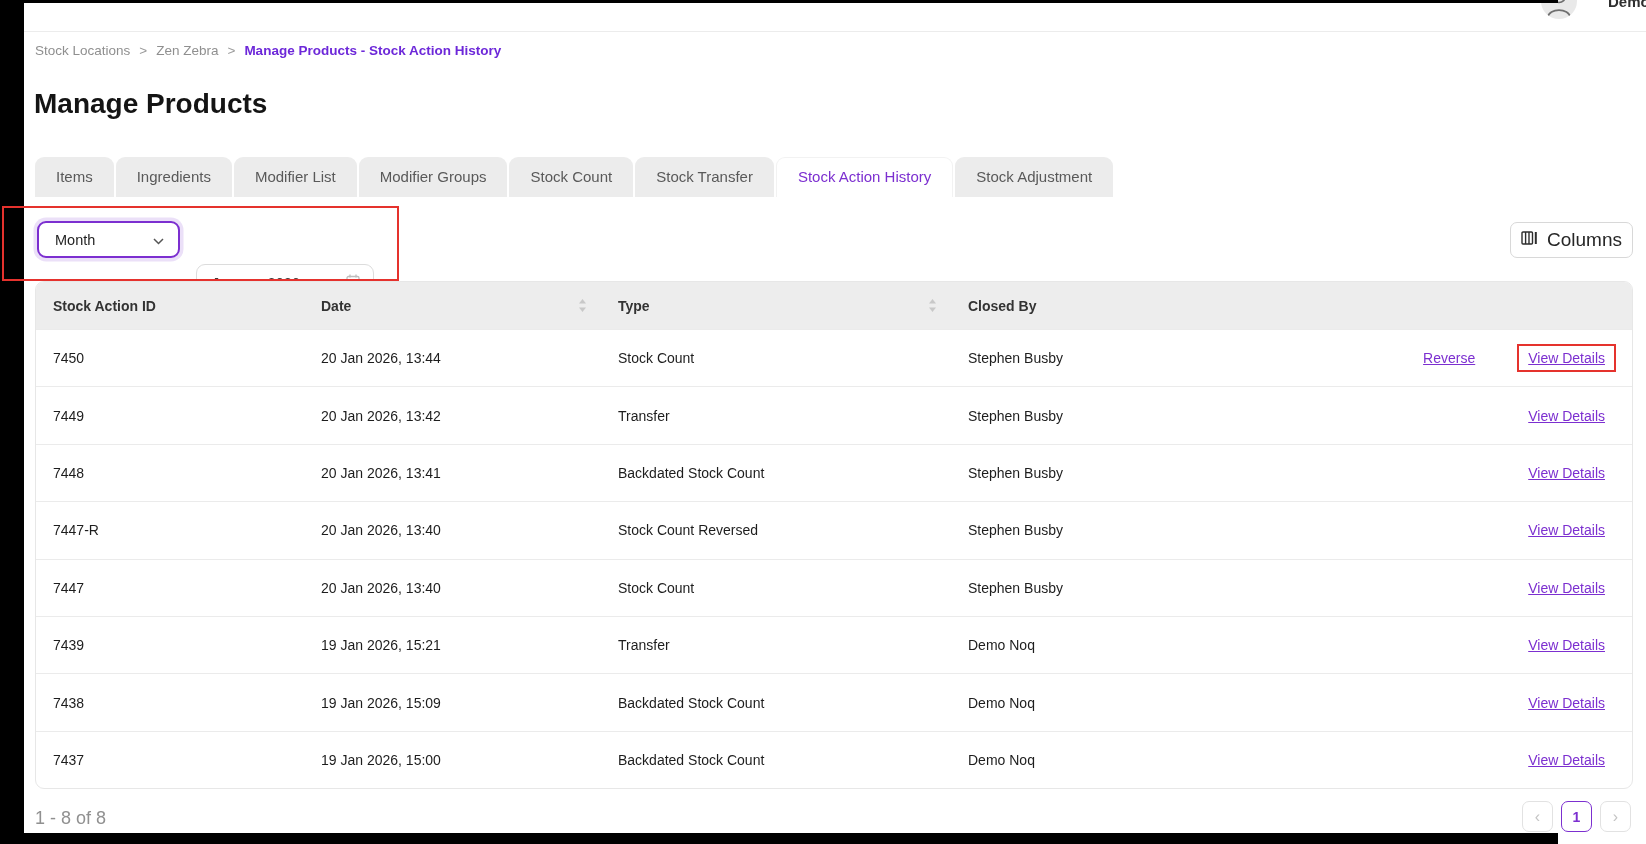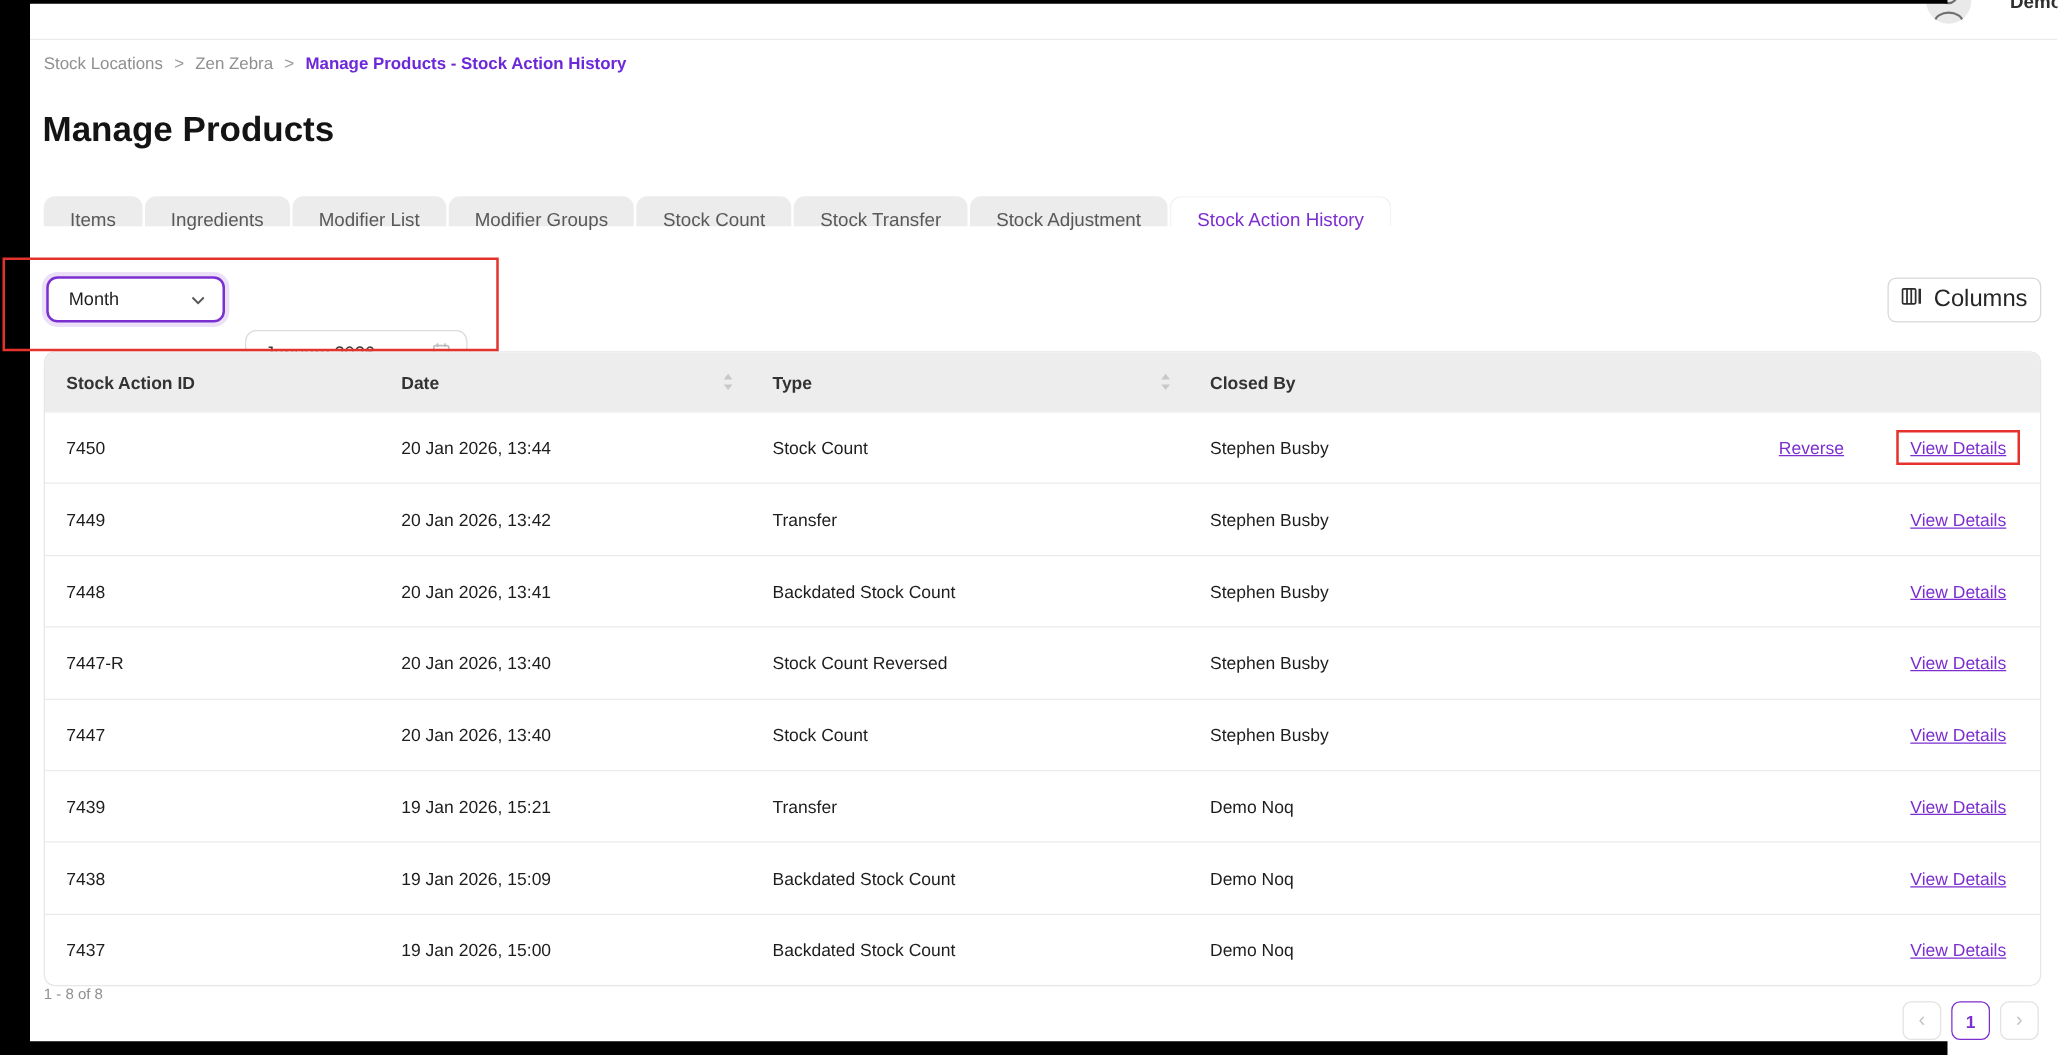--- a/index.html
+++ b/index.html
@@ -24,21 +24,21 @@
   .breadcrumb { position:absolute; left:35px; top:43px; display:flex; gap:9px; font-size:13.5px; color:#8f8f8f;justify-content:center; }
   .crumb { cursor:pointer; }
   .crumb.current { color:#6d28d9; font-weight:700; cursor:default; }
   .bc-sep { color:#9a9a9a; }
 
   
   .page-title { position:absolute; left:34px; top:88px; font-size:28px; font-weight:800; color:#141414; }
 
   
   .tabs { position:absolute; left:35px; top:157px; display:flex; gap:2px; }
-  .tab { height:24px; line-height:40px; padding:0 21px; background:#ececec; color:#595959;
+  .tab { height:40px; line-height:40px; padding:0 21px; background:#ececec; color:#595959;
          font-size:15px; border-radius:9px 9px 0 0; cursor:pointer; white-space:nowrap; }
   .tab.active { background:#fff; color:var(--accent); border:1px solid #f2f2f2; border-bottom:none; line-height:38px; font-weight:500; }
 
   
   .annotation-filters { position:absolute; left:2px; top:206px; width:397px; height:75px;
                         border:2px solid var(--annotation); z-index:6; pointer-events:none; }
   .red-box { display:inline-block; border:2px solid var(--annotation); padding:4px 9px; margin:-6px -11px -6px 0; }
 
   
   .period-select { position:absolute; left:37px; top:221px; width:143px; height:37px; background:#fff;
@@ -59,21 +59,21 @@
   .thead { background:#ededed; height:47px; font-size:14px; font-weight:700; color:#333; }
   .th { padding-left:17px; display:flex; align-items:center; justify-content:space-between; padding-right:14px; }
   .th.plain { justify-content:flex-start; }
   .sort { display:flex; flex-direction:column; align-items:center; }
   .trow { height:57.4px; border-top:1px solid #ebebeb; font-size:14px; color:#1d1d1d; }
   .cell { padding-left:17px; }
   .cell.actions { display:flex; justify-content:flex-end; align-items:center; gap:42px; padding-right:27px; padding-left:0; }
   .link { color:var(--accent); text-decoration:underline; cursor:pointer; white-space:nowrap; }
 
   
-  .page-summary { position:absolute; left:35px; top:788px; font-size:12px; color:#909090; }
+  .page-summary { position:absolute; left:35px; top:808px; font-size:18px; color:#909090; }
   .pager { position:absolute; left:1522px; top:801px; display:flex; gap:8px; }
   .pg { width:31px; height:31px; background:#fff; border:1px solid #e2e2e2; border-radius:7px;
         display:flex; align-items:center; justify-content:center; font-size:16px; color:#c4c4c4; cursor:pointer; }
   .pg.current { border:1.5px solid var(--accent); color:var(--accent); font-weight:600; font-size:14px; }
 </style>
 </head>
 <body>
 
 <div class="frame-top"></div>
 <div class="frame-left"></div>
@@ -102,22 +102,22 @@
 
 <h1 class="page-title">Manage Products</h1>
 
 <div class="tabs">
     <div class="tab">Items</div>
     <div class="tab">Ingredients</div>
     <div class="tab">Modifier List</div>
     <div class="tab">Modifier Groups</div>
     <div class="tab">Stock Count</div>
     <div class="tab">Stock Transfer</div>
+    <div class="tab active">Stock Action History</div>
     <div class="tab">Stock Adjustment</div>
-    <div class="tab active">Stock Action History</div>
   </div>
 
 <div class="annotation-filters"></div>
 
 <div class="period-select">
   <span>Month</span>
   <span>
     <svg width="11" height="7" viewBox="0 0 11 7">
         <path d="M1 1 L5.5 5.5 L10 1" fill="none" stroke="#555" stroke-width="1.5"></path>
       </svg>

